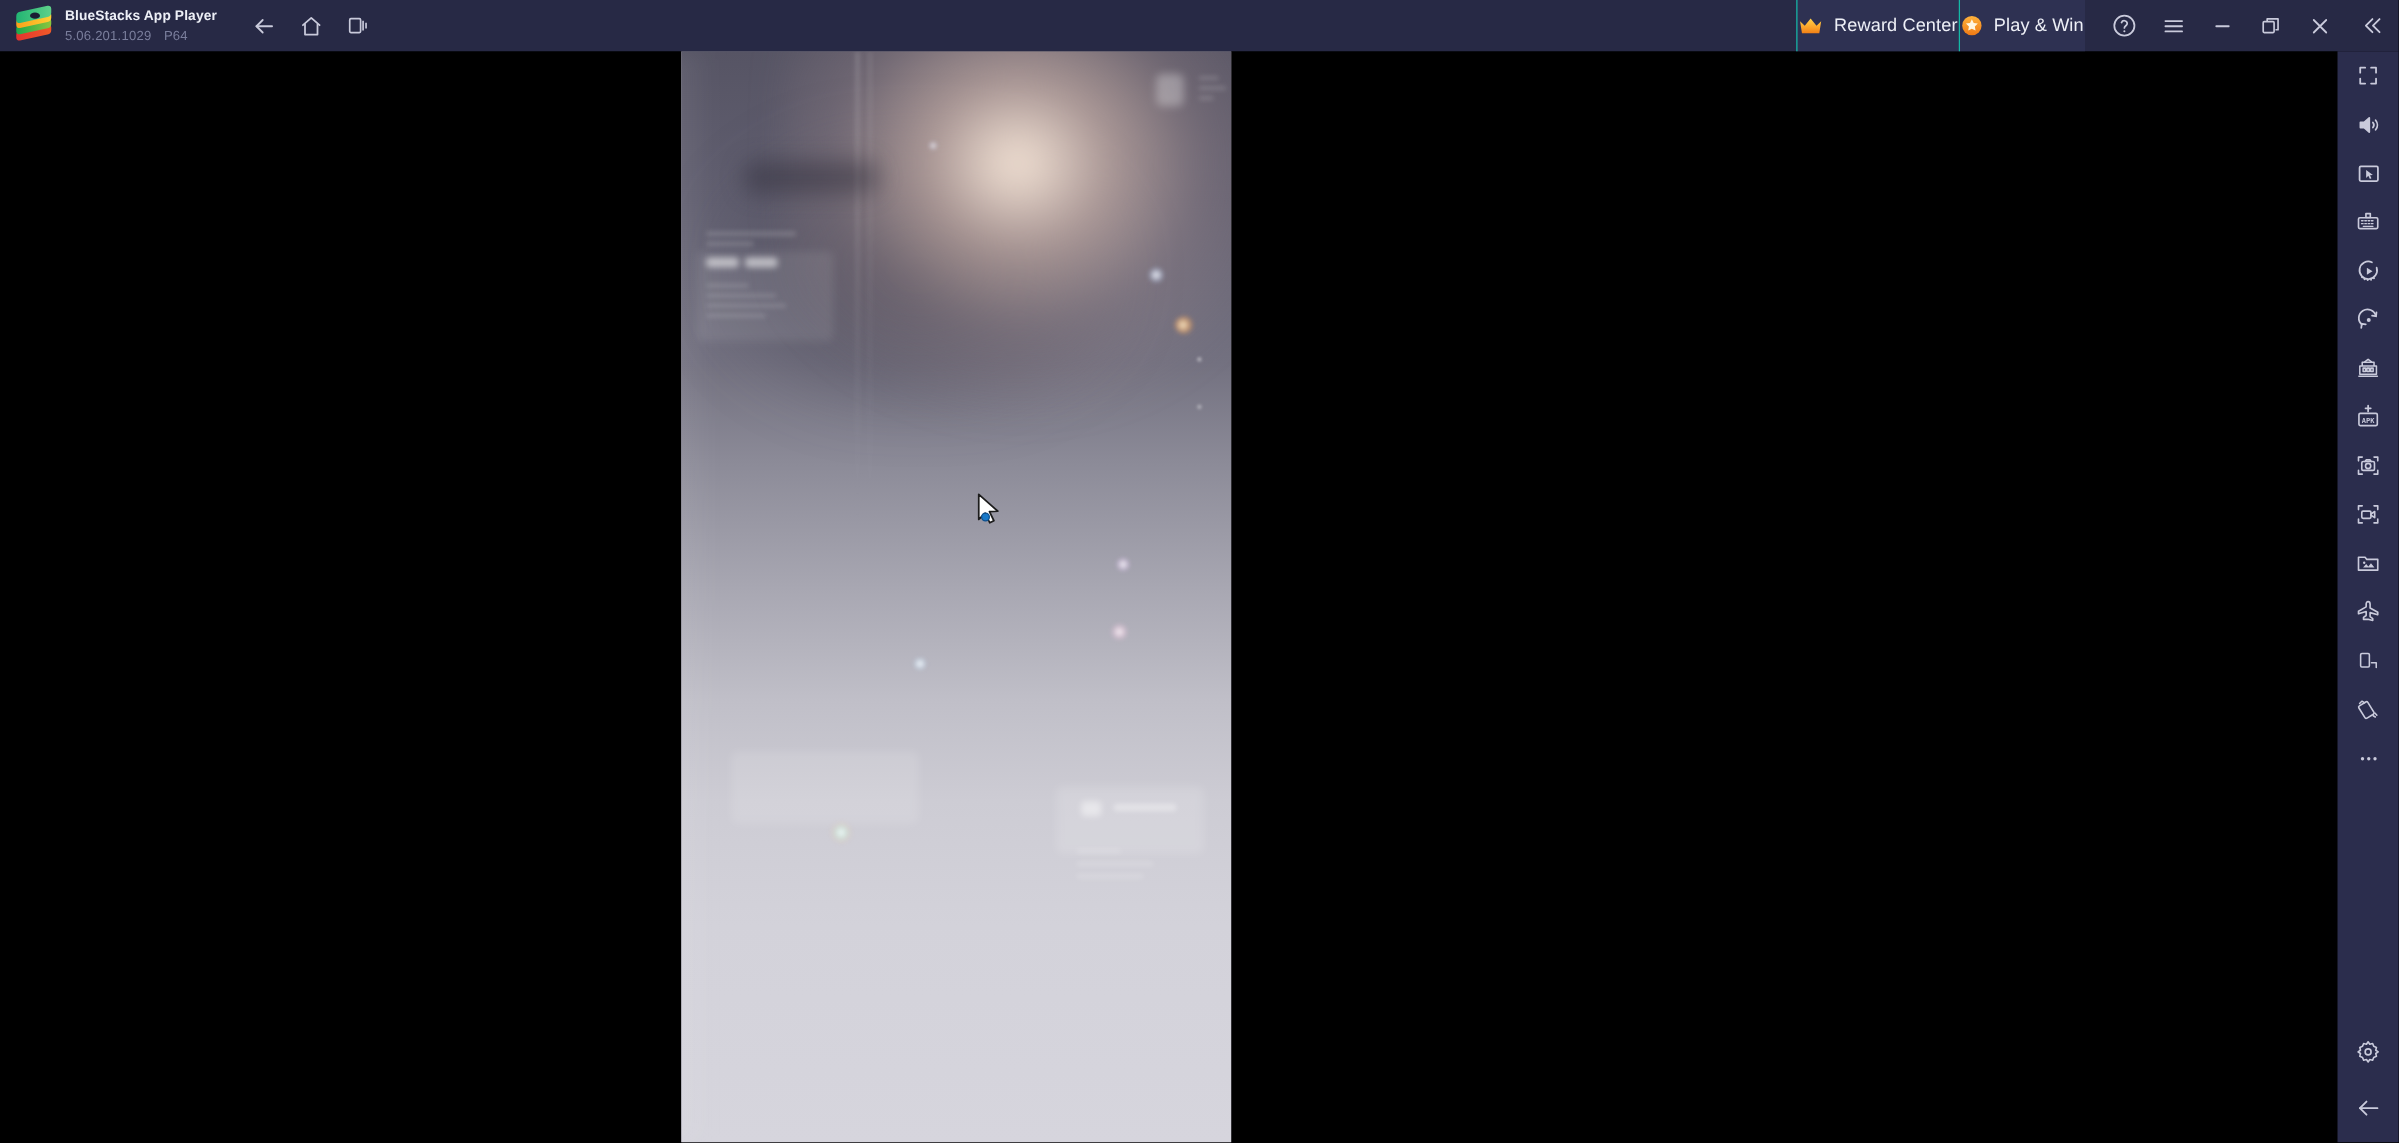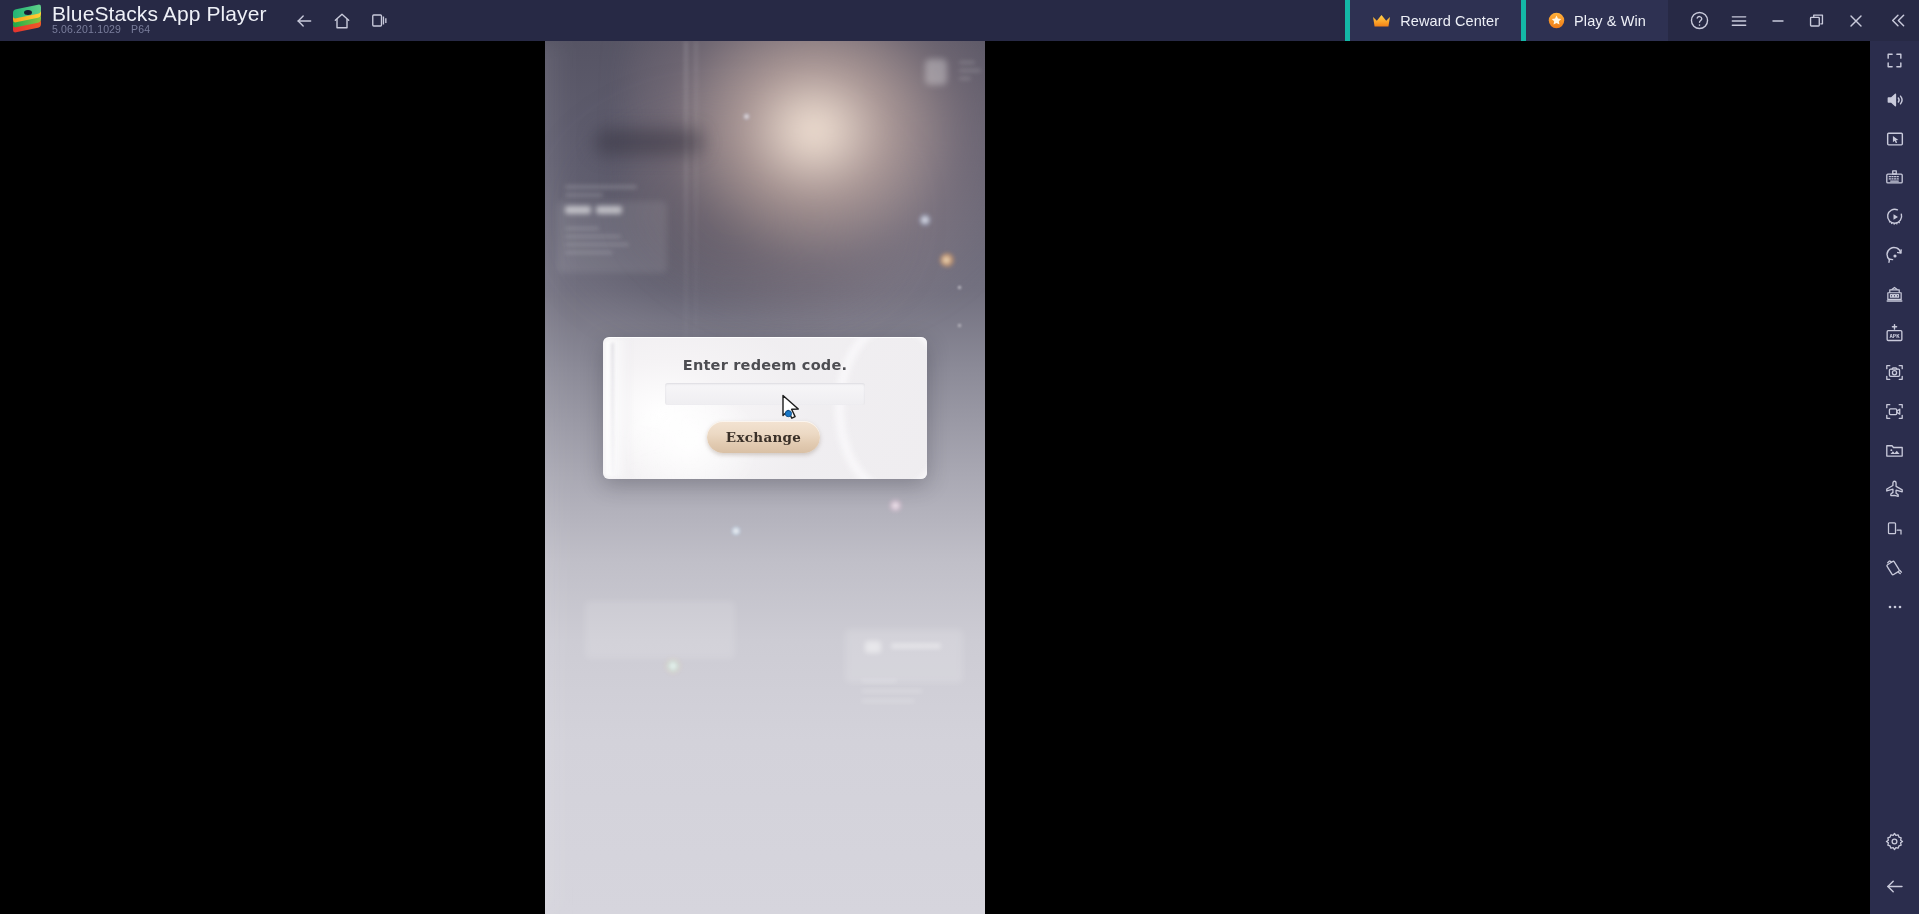--- a/index.html
+++ b/index.html
@@ -26,35 +26,35 @@
   .tb-logo .lyr{ position:absolute; left:0; border-radius:3px; transform:skewY(-12deg) ; }
   .l1{ top:15px; width:28px; height:8px; background:linear-gradient(90deg,#e3322f,#f05a28); }
   .l2{ top:10px; width:28px; height:8px; background:linear-gradient(90deg,#1ba94c,#8cc63e); }
   .l3{ top:5px;  width:28px; height:8px; background:linear-gradient(90deg,#f9a11b,#ffd034); }
   .l4{ top:0px;  width:28px; height:9px; background:linear-gradient(90deg,#22b573,#5fd08a); }
   .tb-logo .hole{
     position:absolute; left:11px; top:3px; width:8px; height:5px;
     background:#1b1c33; border-radius:50%; z-index:5;
   }
   .tb-titlewrap{ display:flex; flex-direction:column; justify-content:center; flex:0 0 auto; }
-  .tb-title{ color:#eef0f7; font-size:21px; font-weight:normal; line-height:17px; letter-spacing:.1px; }
+  .tb-title{ color:#eef0f7; font-size:11px; font-weight:bold; line-height:17px; letter-spacing:.1px; }
   .tb-ver{ color:#7a7e9c; font-size:10.5px; line-height:13px; margin-top:1px; letter-spacing:.15px; }
   .tb-ver .p64{ margin-left:10px; }
 
   .tb-navbtn{
     width:38px; height:41px; display:flex; align-items:center; justify-content:center;
     cursor:default;
   }
   .tb-navbtn svg{ display:block; }
   .tb-spacer{ flex:1 1 auto; }
 
   .tb-pill{
     height:41px; display:flex; align-items:center; gap:9px;
-    padding:0 22px; background:#2e3152; cursor:default;
-    border-left:5px solid #14b8a6;
+    padding:0 1px; background:#2e3152; cursor:default;
+    border-left:1px solid #14b8a6;
   }
   .tb-pill .lbl{ color:#eef0f7; font-size:14.5px; letter-spacing:.1px; }
   .tb-icbtn{
     width:39px; height:41px; display:flex; align-items:center; justify-content:center; cursor:default;
   }
   .tb-icbtn.wide{ width:44px; }
 
   .crown{ width:19px; height:15px; position:relative; flex:0 0 auto; }
   .gem{ width:17px; height:17px; position:relative; flex:0 0 auto; }
 
@@ -359,32 +359,20 @@
          background:radial-gradient(circle, rgba(255,255,255,.6), transparent 70%); filter:blur(1.2px);"></div>
     <div class="spark" style="left:348px; top:405px; width:11px; height:11px;
          background:radial-gradient(circle, rgba(255,255,255,.9), rgba(235,200,255,.35) 55%, transparent 75%); filter:blur(1.8px);"></div>
     <div class="spark" style="left:186px; top:485px; width:10px; height:10px;
          background:radial-gradient(circle, rgba(255,255,255,.95), rgba(200,230,255,.4) 55%, transparent 75%); filter:blur(1.6px);"></div>
     <div class="spark" style="left:344px; top:458px; width:13px; height:13px;
          background:radial-gradient(circle, rgba(255,255,255,.95), rgba(255,200,230,.4) 50%, transparent 74%); filter:blur(2px);"></div>
     <div class="spark" style="left:120px; top:617px; width:16px; height:16px;
          background:radial-gradient(circle, rgba(255,255,255,.95), rgba(190,255,220,.35) 40%, rgba(255,200,160,.25) 62%, transparent 78%); filter:blur(2.2px);"></div>
 
-    <div class="dialog">
-      <div class="dlg-edge-l"></div>
-      <div class="dlg-edge-streak"></div>
-      <div class="dlg-arc"></div>
-      <div class="dlg-arc2"></div>
-
-      <div class="dlg-title">Enter redeem code.</div>
-
-      <input class="dlg-input" type="text" placeholder="" style="">
-
-      <button class="dlg-btn">Exchange</button>
-    </div>
   </div>
 
   <div class="cursor">
     <svg width="22" height="28" viewBox="0 0 22 28">
       <path d="M2 1.5L2 21.5L7.2 16.6L10.8 24.2L14.1 22.6L10.6 15.3L17.3 15.0Z" fill="#ffffff" stroke="#1c1c1c" stroke-width="1.4" stroke-linejoin="round"></path>
       <circle cx="7.4" cy="19.6" r="3.1" fill="#1878c8" stroke="#0e4f8c" stroke-width="1"></circle>
     </svg>
   </div>
 
   <div class="sidebar">

